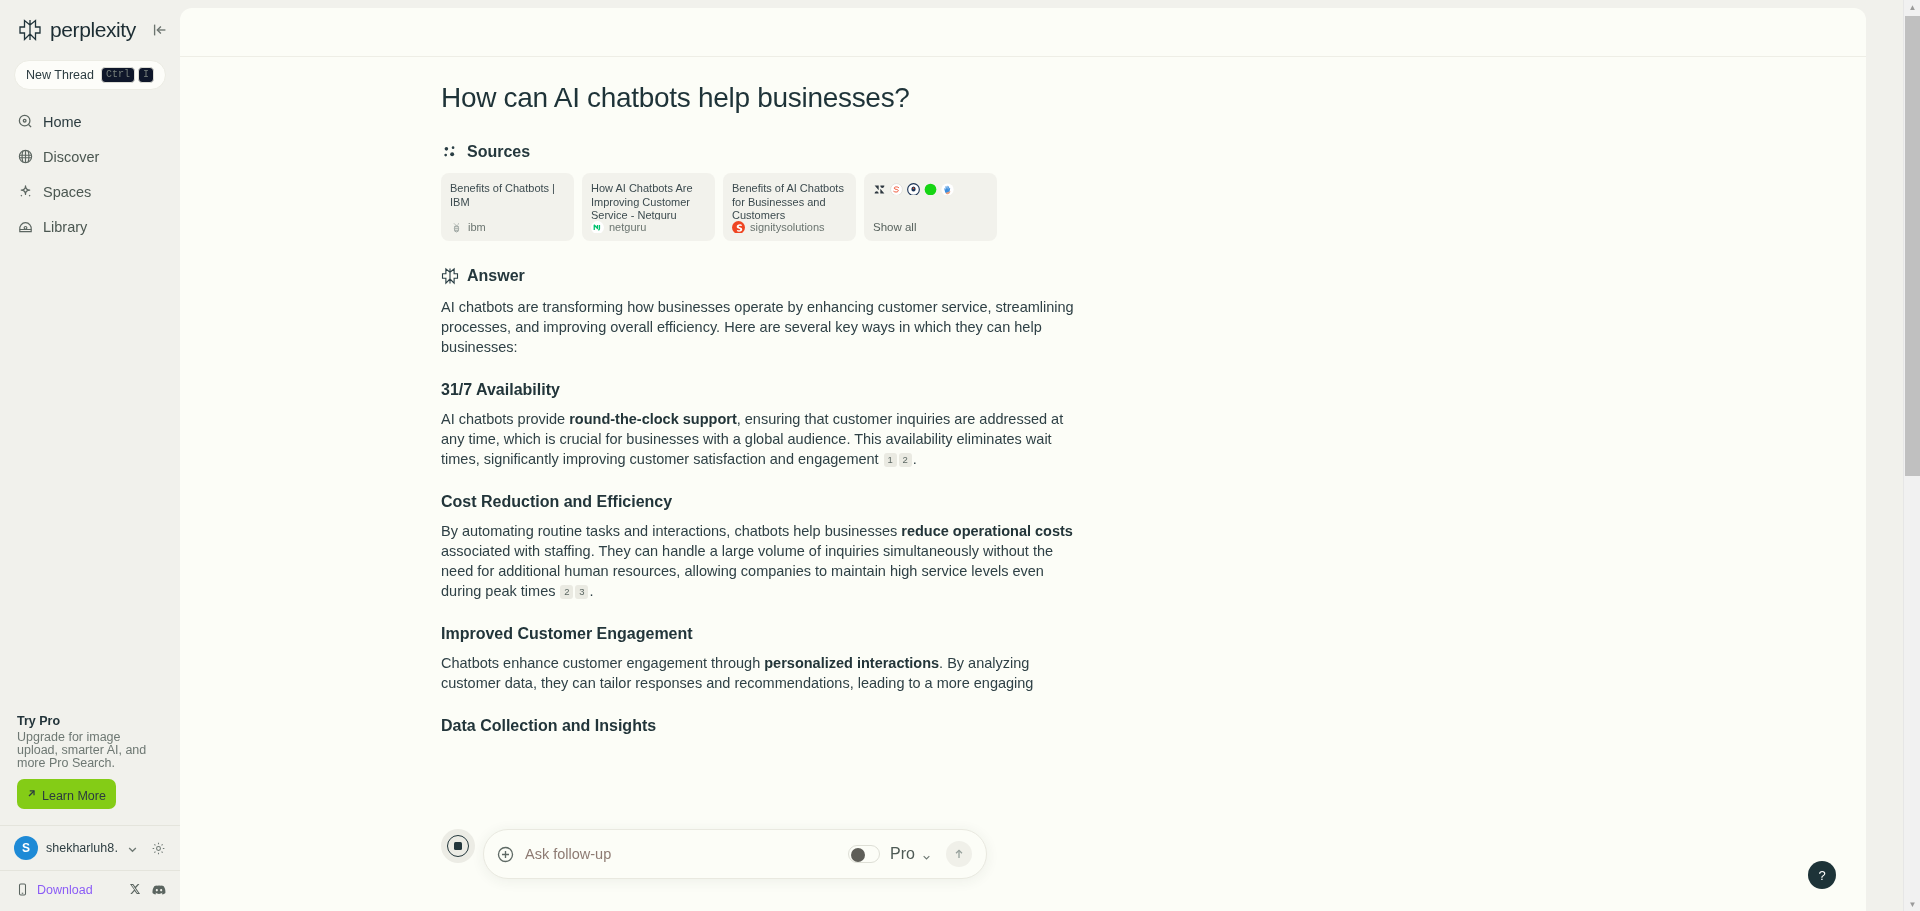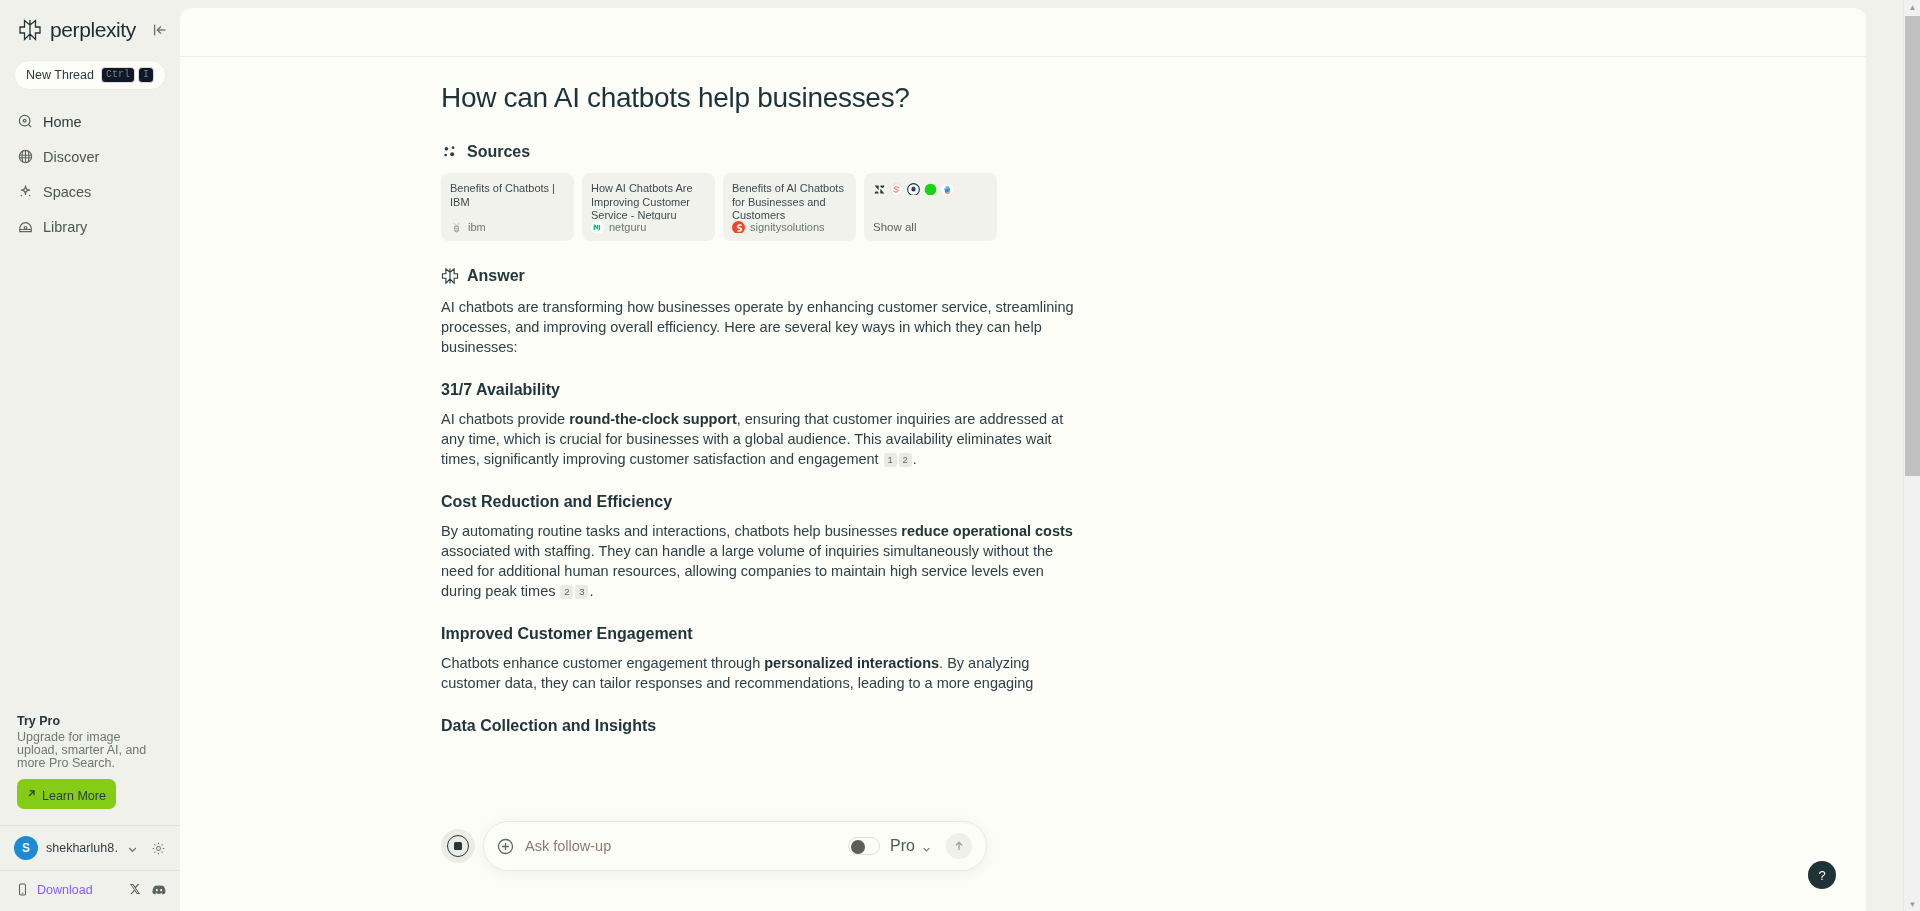--- a/index.html
+++ b/index.html
@@ -173,22 +173,22 @@
     min-width: 13px; height: 14px; line-height: 14px;
     padding: 0 3px; margin: 0 1px;
     background: #eaeae2; border-radius: 3px;
     font-size: 9.5px; color: #5b6762; text-align: center;
     cursor: pointer;
   }
 
   
   .composer-zone {
     position: absolute;
-    left: 261px; bottom: 40px;
-    display: flex; align-items: center;
+    left: 261px; bottom: 32px;
+    display: flex; 
     z-index: 20;
   }
   .stop-btn {
     width: 34px; height: 34px; border-radius: 50%;
     background: #ecece5;
     display: flex; align-items: center; justify-content: center;
     cursor: pointer; margin-right: 8px;
     flex: 0 0 34px;
   }
   .stop-inner {

